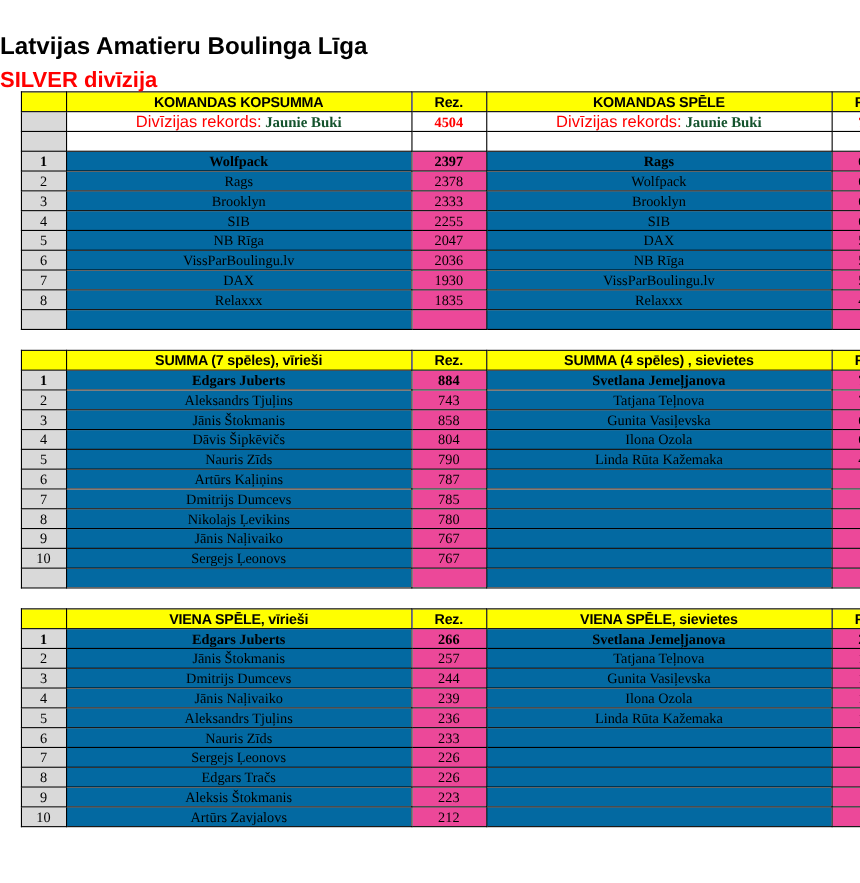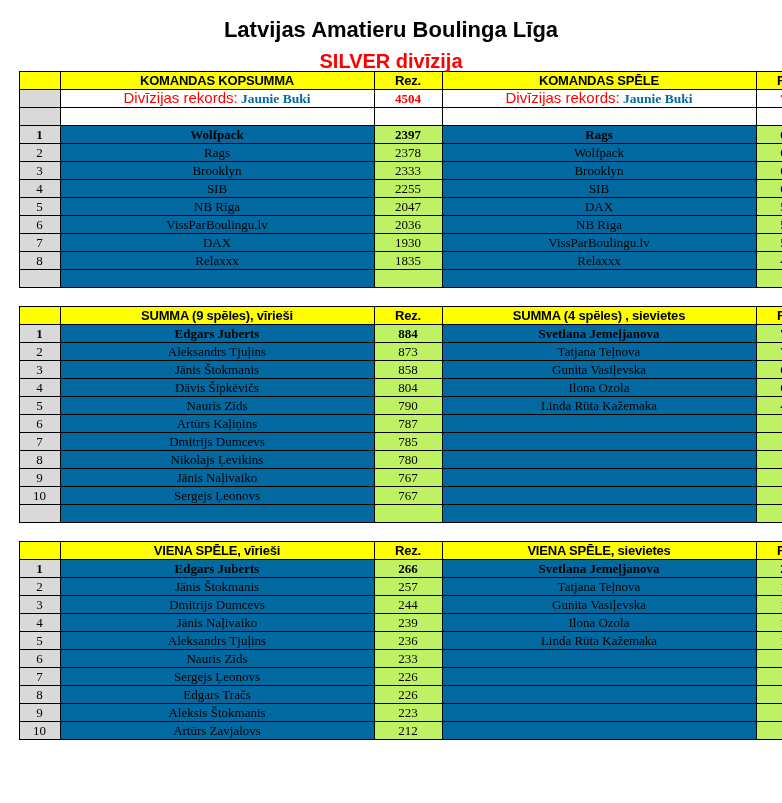--- a/index.html
+++ b/index.html
@@ -17,22 +17,22 @@
   }
 
   .page {
     position: relative;
     width: 782px;
     height: 803px;
   }
 
   
   .titles {
-    text-align: center;
-    padding-top: 16px;
+    text-align: left;
+    padding-top: 28px;
   }
   .title-main {
     font-family: "Liberation Sans", sans-serif;
     font-weight: bold;
     font-size: 22px;
     line-height: 27px;
     color: #000000;
     letter-spacing: 0px;
   }
   .title-sub {
@@ -83,21 +83,21 @@
   td.rank {
     background: #d9d9d9;
     font-size: 13px;
   }
   td.rank-first {
     background: #d9d9d9;
     font-weight: bold;
     font-size: 14px;
   }
   td.name  { background: #0369a1; }
-  td.rez   { background: #bef264; }
+  td.rez   { background: #ec4899; }
   td.first { font-weight: bold; font-size: 14px; }
 
   td.hdr {
     background: #ffff00;
     font-family: "Liberation Sans", sans-serif;
     font-weight: bold;
     font-size: 13px;
     letter-spacing: -0.2px;
   }
   td.hdr-rank { background: #ffff00; }
@@ -105,21 +105,21 @@
   td.record {
     background: #ffffff;
     font-size: 13px;
   }
   td.record .rec-label {
     color: #ff0000;
     font-family: "Liberation Sans", sans-serif;
     font-size: 15px;
   }
   td.record .rec-team {
-    color: #0369a1;
+    color: #14532d;
     font-family: "Liberation Serif", serif;
     font-weight: bold;
     font-size: 13.5px;
     text-align: right;
   }
   td.record-val {
     background: #ffffff;
     color: #ff0000;
     font-weight: bold;
     font-size: 13.5px;
@@ -243,36 +243,36 @@
           <colgroup>
             <col class="c-rank">
             <col class="c-name">
             <col class="c-rez">
             <col class="c-name">
             <col class="c-rez">
           </colgroup>
           <tbody>
             <tr>
               <td class="hdr-rank"></td>
-              <td class="hdr">SUMMA (9 spēles), vīrieši</td>
+              <td class="hdr">SUMMA (7 spēles), vīrieši</td>
               <td class="hdr">Rez.</td>
               <td class="hdr">SUMMA (4 spēles) , sievietes</td>
               <td class="hdr">Rez.</td>
             </tr>
             <tr>
               <td class="rank-first">1</td>
               <td class="name first">Edgars Juberts</td>
               <td class="rez first">884</td>
               <td class="name first">Svetlana Jemeļjanova</td>
               <td class="rez first">741</td>
             </tr>
             <tr>
               <td class="rank">2</td>
               <td class="name">Aleksandrs Tjuļins</td>
-              <td class="rez">873</td>
+              <td class="rez">743</td>
               <td class="name">Tatjana Teļnova</td>
               <td class="rez">704</td>
             </tr>
             <tr>
               <td class="rank">3</td>
               <td class="name">Jānis Štokmanis</td>
               <td class="rez">858</td>
               <td class="name">Gunita Vasiļevska</td>
               <td class="rez">669</td>
             </tr>

